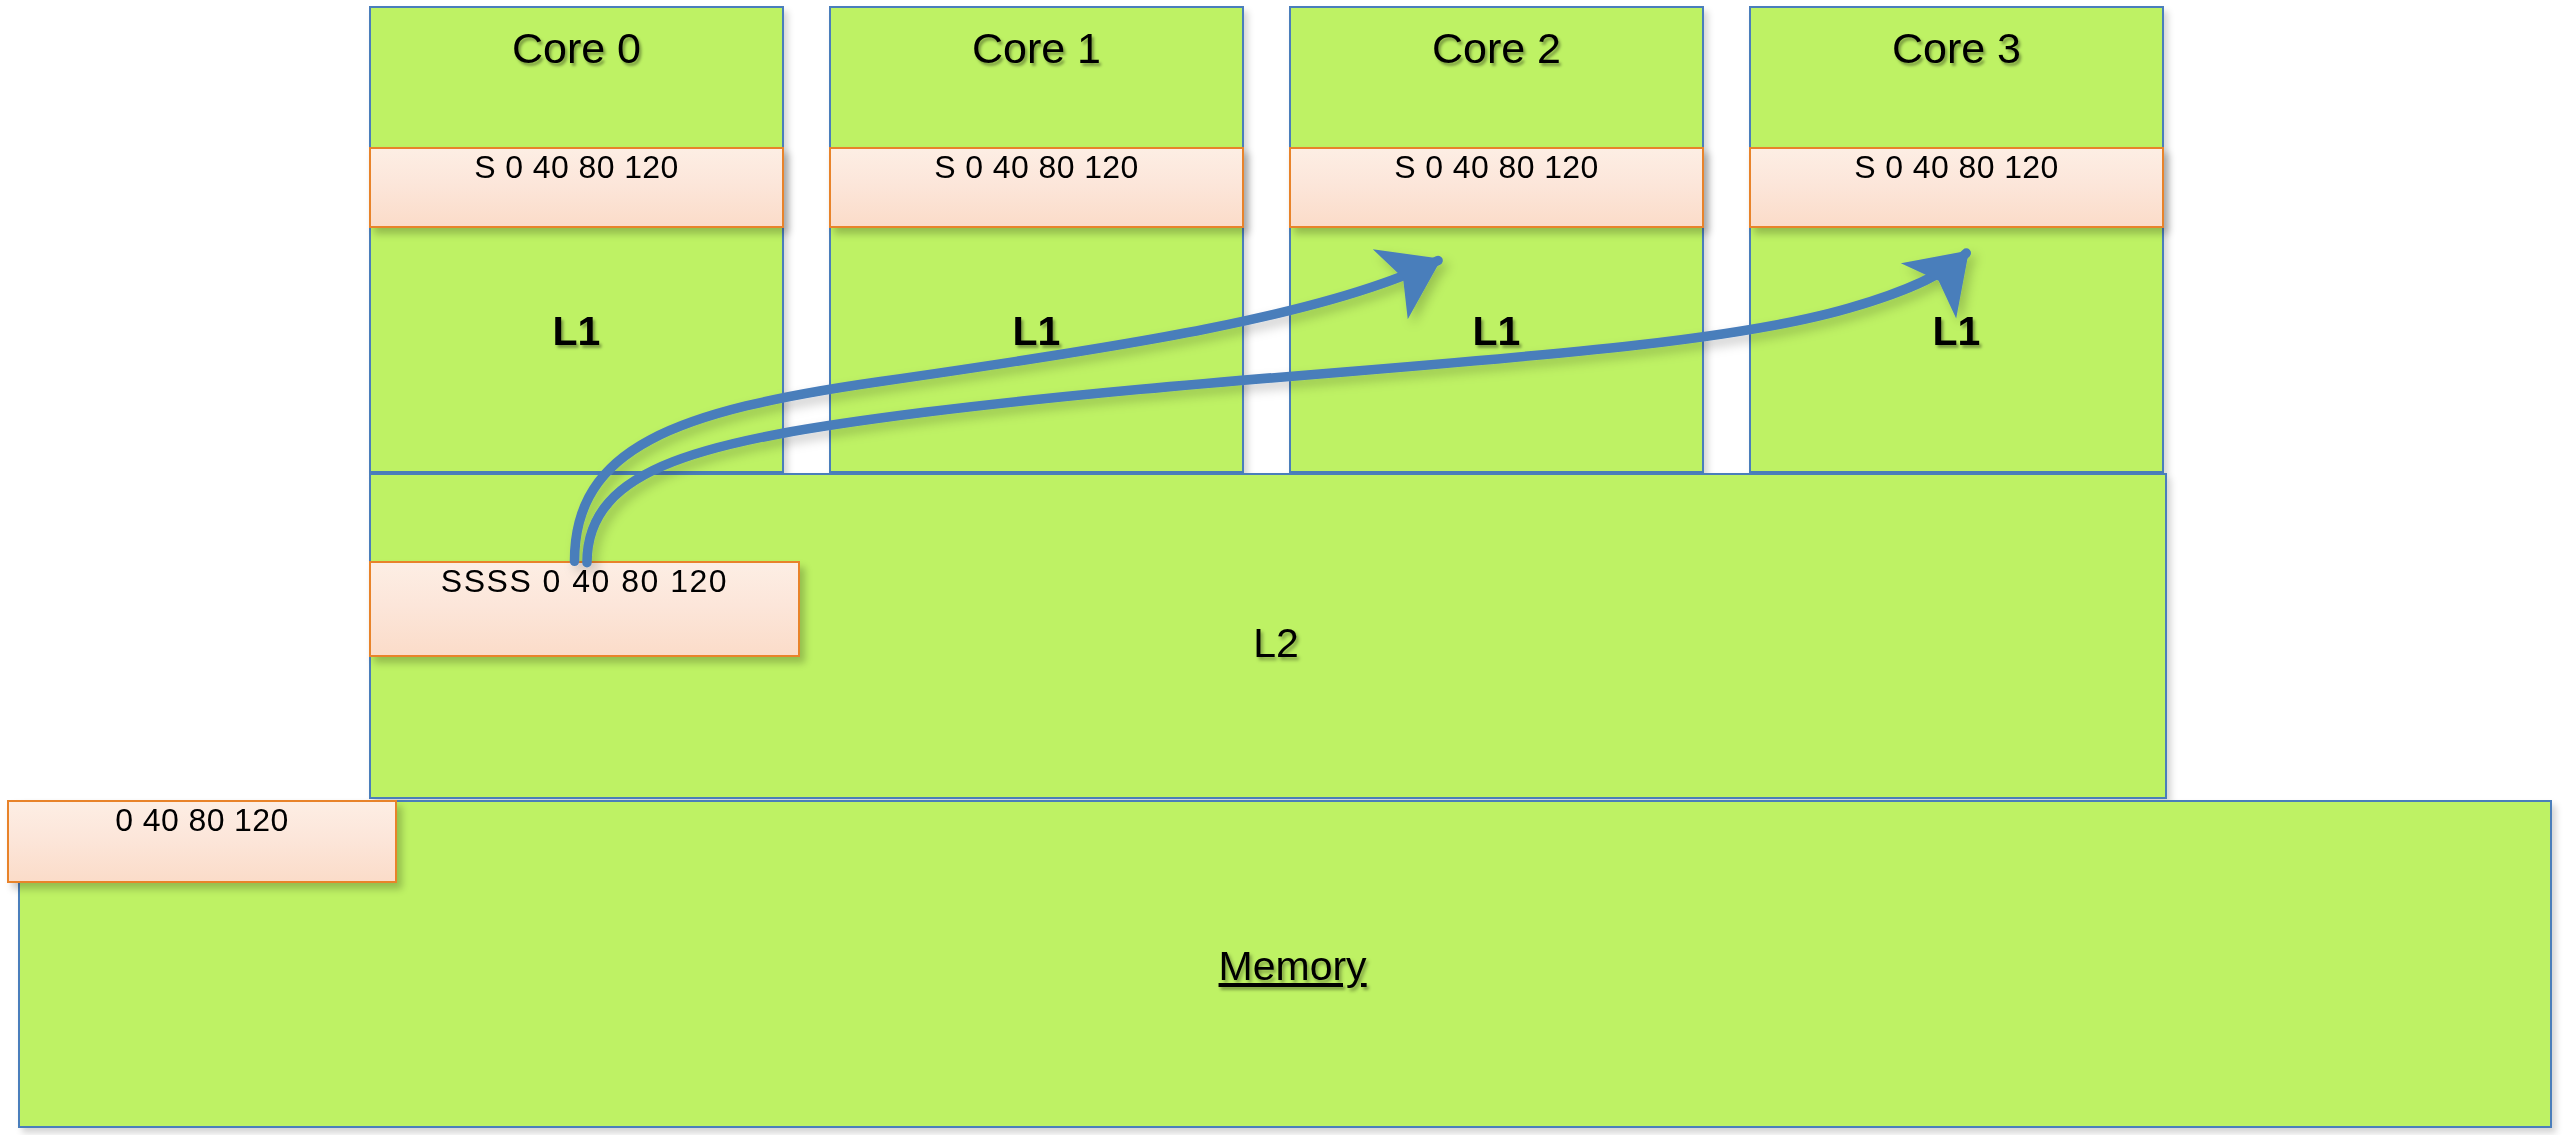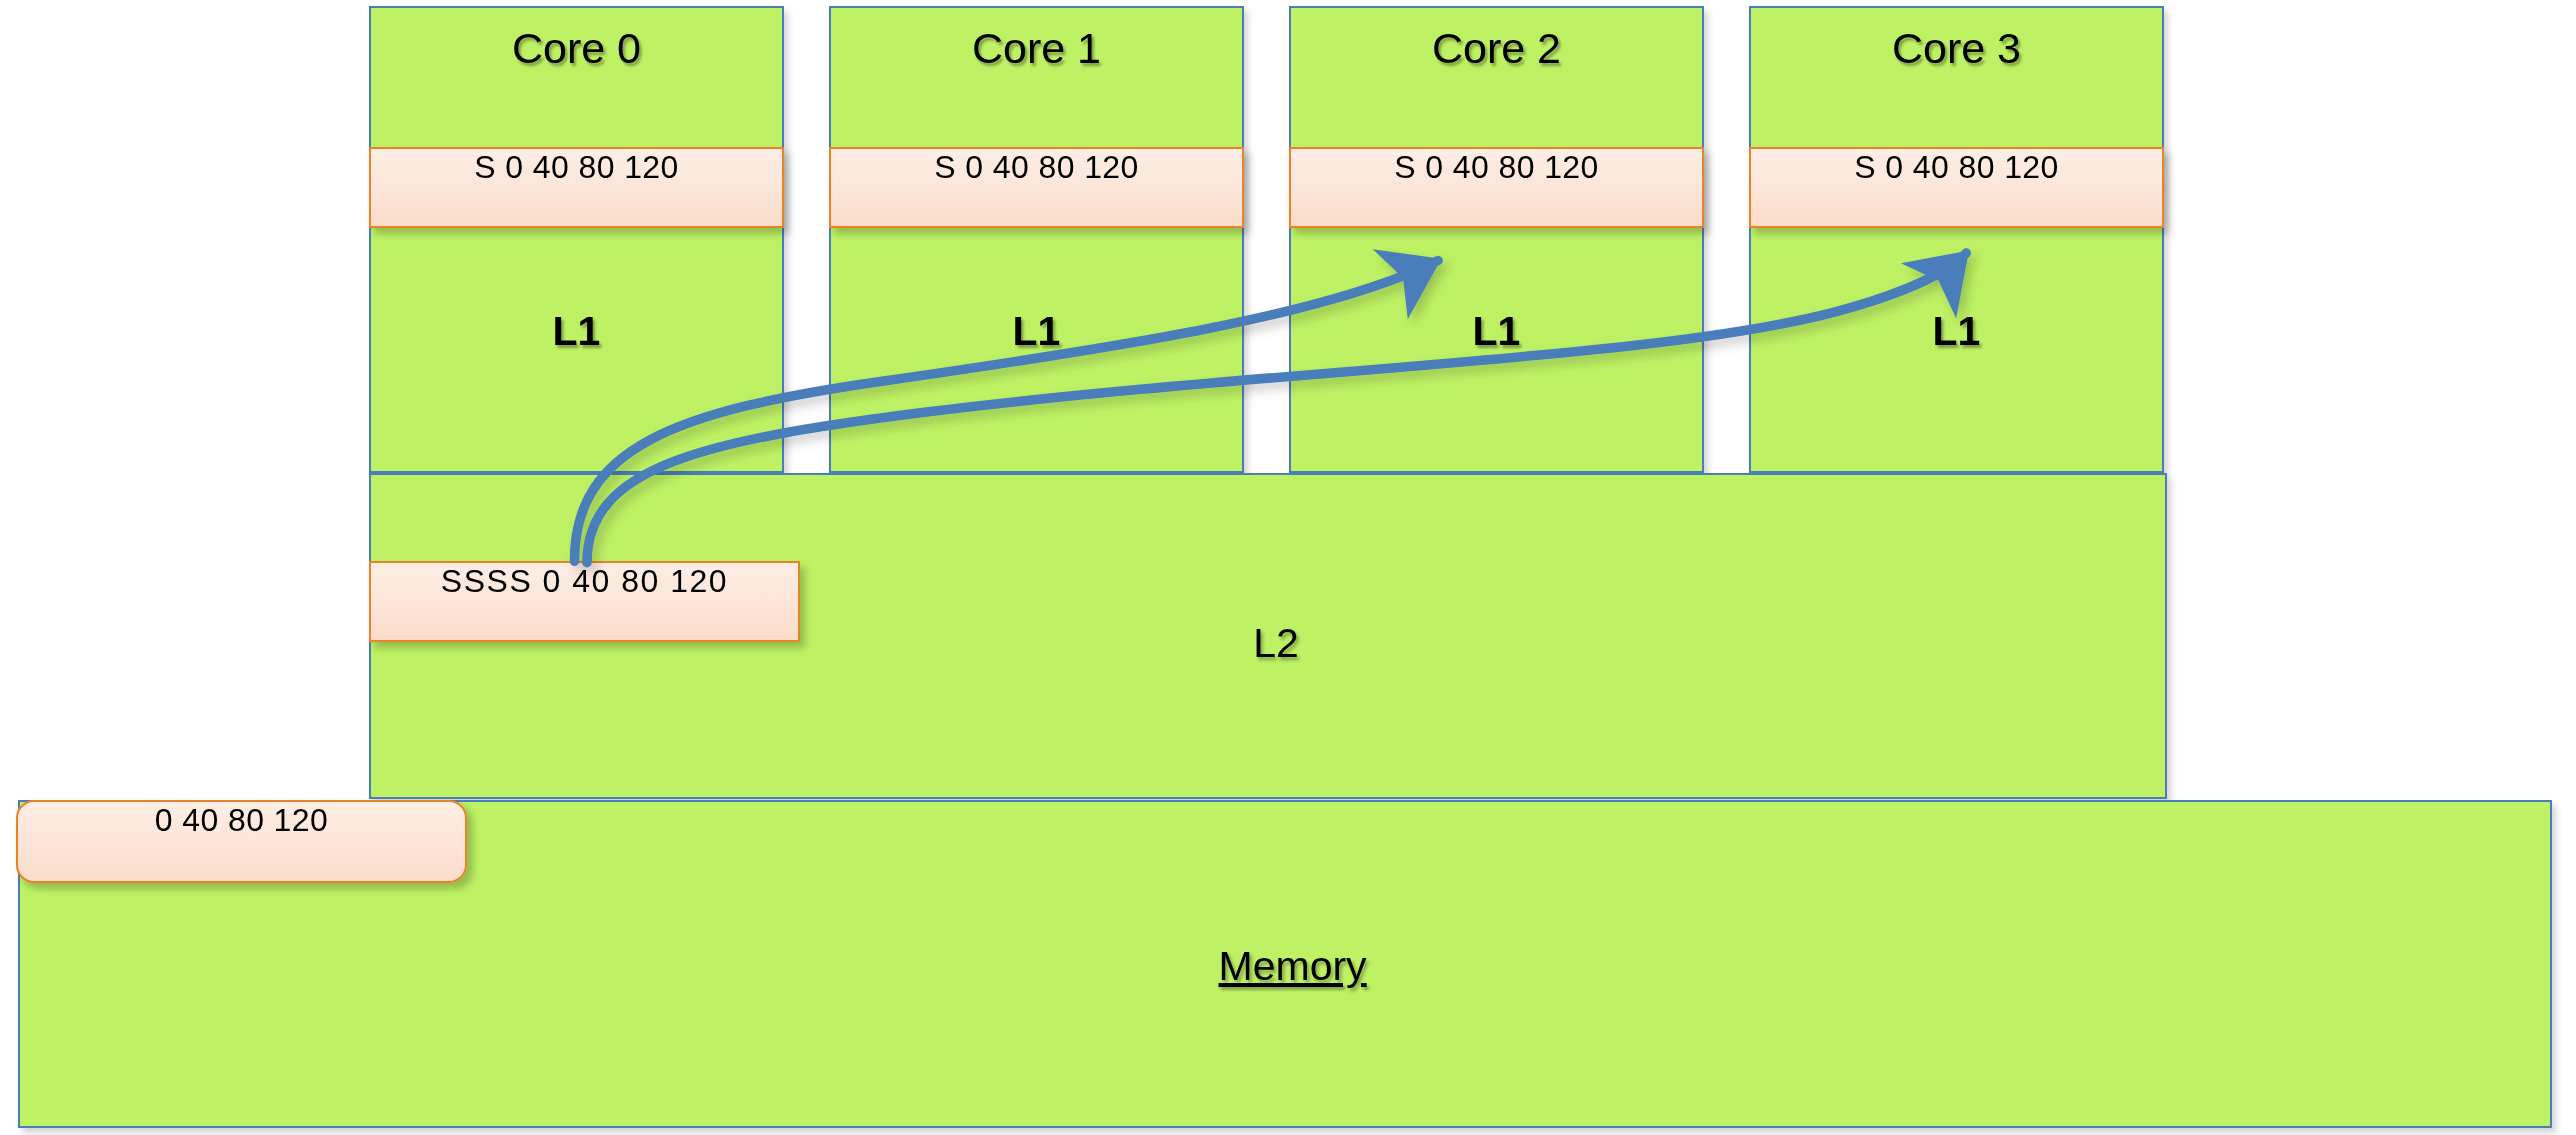--- a/index.html
+++ b/index.html
@@ -130,27 +130,27 @@
   <div class="blue-box core-box" style="left:1749px; top:5.9px; width:415px; height:467px;">
     <div class="core-title">Core 3</div>
     <div class="l1-label">L1</div>
   </div>
   <div class="tag" style="left:1749px; top:147px; width:415px; height:81px;">
     <span class="tag-text">S   0 40 80 120</span>
   </div>
 
   <div class="blue-box" style="left:369px; top:473px; width:1798px; height:326px;"></div>
   <div class="center-label" style="left:369px; top:620px; width:1798px;">L2</div>
-  <div class="tag" style="left:369px; top:561px; width:431px; height:81px;">
+  <div class="tag" style="left:369px; top:561px; width:431px; height:96px;">
     <span class="tag-text wide">SSSS 0 40 80 120</span>
   </div>
 
   <div class="blue-box" style="left:17.6px; top:800px; width:2534px; height:328px;"></div>
   <div class="center-label" style="left:17.6px; top:943px; width:2534px;text-decoration:underline;">Memory</div>
-  <div class="tag" style="left:16px; top:800px; width:451px; height:83px;border-radius:18px;">
+  <div class="tag" style="left:7px; top:800px; width:390px; height:83px;">
     <span class="tag-text">0 40 80 120</span>
   </div>
 
   <svg id="arrows" viewBox="0 0 3511 1547">
     <defs>
       <filter id="arrShadow" x="-20%" y="-20%" width="150%" height="150%">
         <feDropShadow dx="7" dy="8" stdDeviation="7" flood-color="#000000" flood-opacity="0.20"></feDropShadow>
       </filter>
       <marker id="arrowHeadA" markerWidth="9" markerHeight="9" refX="6.2" refY="4.5" orient="auto" markerUnits="strokeWidth">
         <path d="M 0.6 8.6 L 6.6 4.5 L 0.6 0.4 L 2.1 4.5 Z" fill="#4a7ebb"></path>

